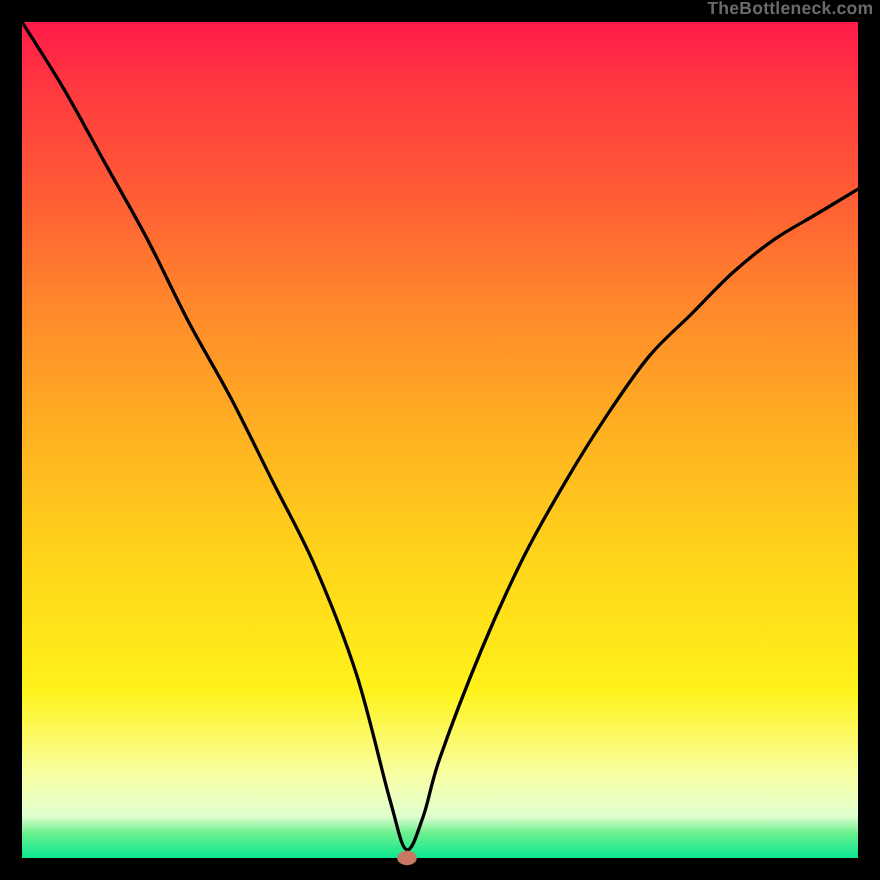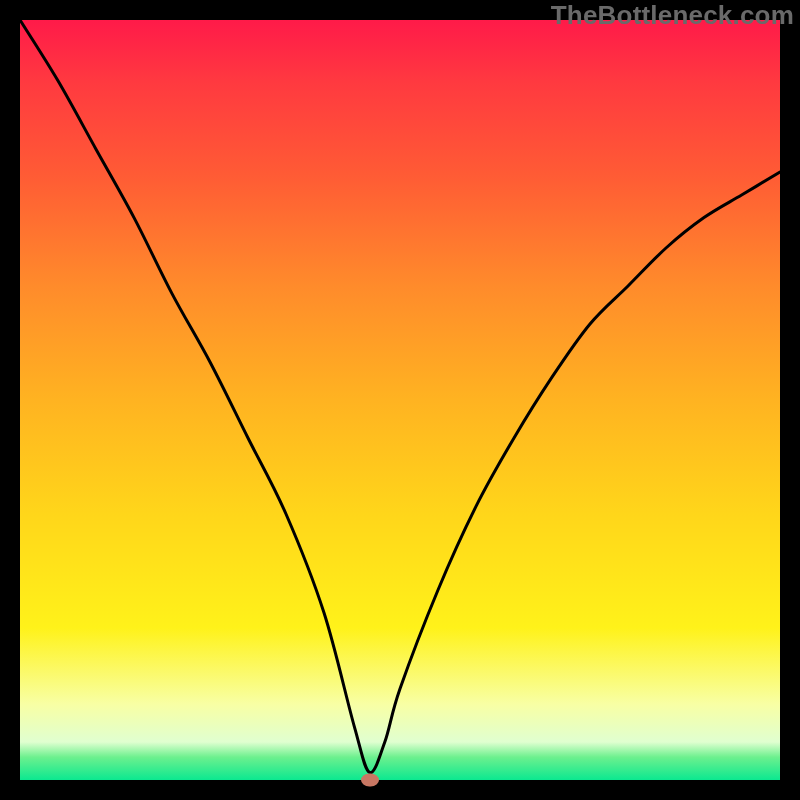--- a/index.html
+++ b/index.html
@@ -37,21 +37,21 @@
       #e0ffd0 95%,
       #6cf08e 97%,
       #0be890 100%
     );
   }
   .watermark {
     position: absolute;
     top: 0;
     right: 6px;
     font-family: Arial, Helvetica, sans-serif;
-    font-size: 26px;
+    font-size: 16px;
     font-weight: 600;
     color: #6a6a6a;
     letter-spacing: 0.2px;
     z-index: 3;
   }
   svg.curve {
     position: absolute;
     left: 0;
     top: 0;
     width: 760px;

